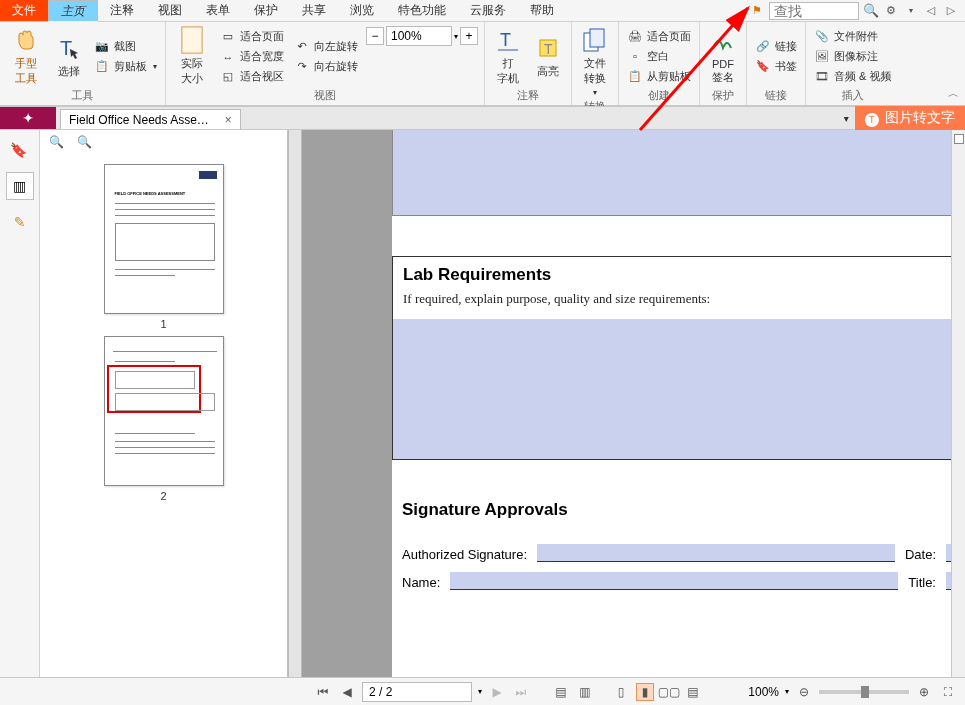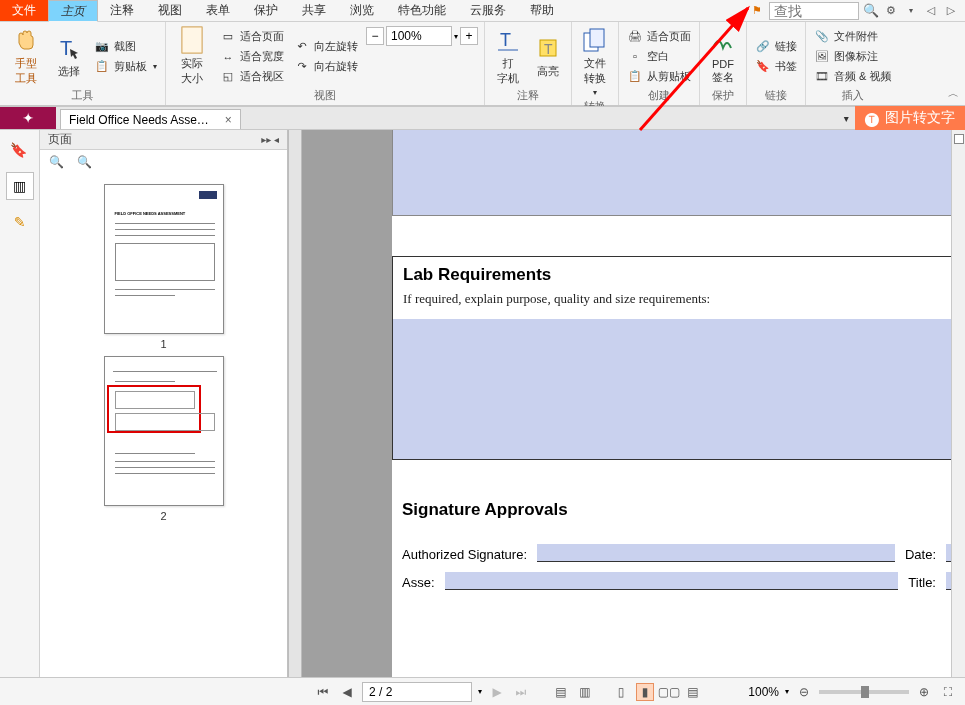--- a/index.html
+++ b/index.html
@@ -336,24 +336,20 @@
 </div>
 
 <div class="main">
   <div class="leftstrip">
     <div class="li">🔖</div>
     <div class="li active">▥</div>
     <div class="li" style="color:#d88a00">✎</div>
   </div>
 
   <div class="thumbpanel">
-    <div class="hdr">
-      <span>页面</span>
-      <span class="arws">▸▸ ◂</span>
-    </div>
     <div class="tools">
       <span class="ti">🔍</span>
       <span class="ti">🔍</span>
     </div>
     <div class="list">
       <div class="thumb">
         <div class="page">
           <div style="position:absolute;top:6px;right:6px;width:18px;height:8px;background:#2a3a6a"></div>
           <div style="position:absolute;top:26px;left:10px;font-size:4px;font-weight:bold">FIELD OFFICE NEEDS ASSESSMENT</div>
           <div class="ln" style="top:38px;left:10px;width:100px"></div>
@@ -401,21 +397,21 @@
         </div>
         <div class="sigsec">
           <h3>Signature Approvals</h3>
           <div class="sigrow">
             <span class="lbl">Authorized Signature:</span>
             <span class="line"></span>
             <span class="lbl">Date:</span>
             <span class="line sm"></span>
           </div>
           <div class="sigrow">
-            <span class="lbl">Asse:</span>
+            <span class="lbl">Name:</span>
             <span class="line"></span>
             <span class="lbl">Title:</span>
             <span class="line sm"></span>
           </div>
         </div>
       </div>
     </div>
     <div class="rightrail">
       <div class="sq"></div>
     </div>

